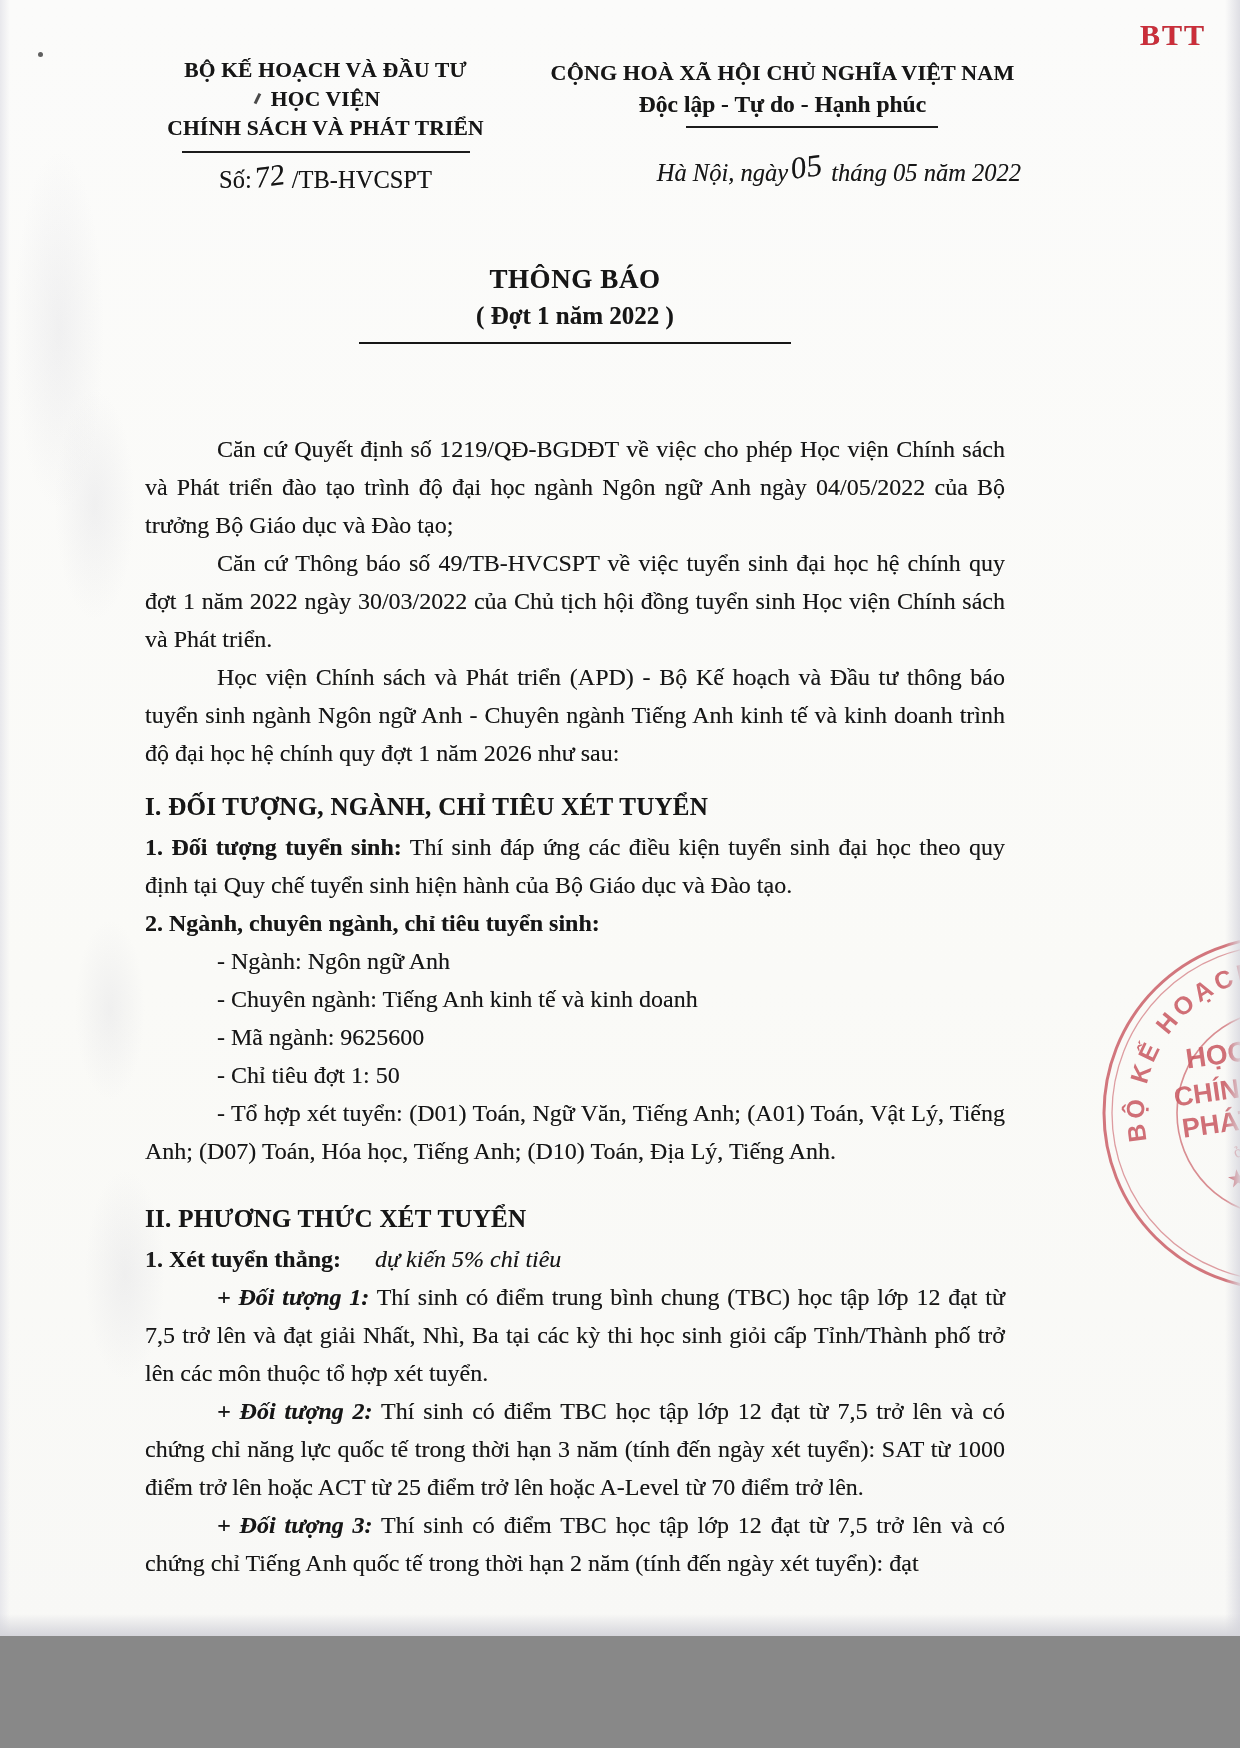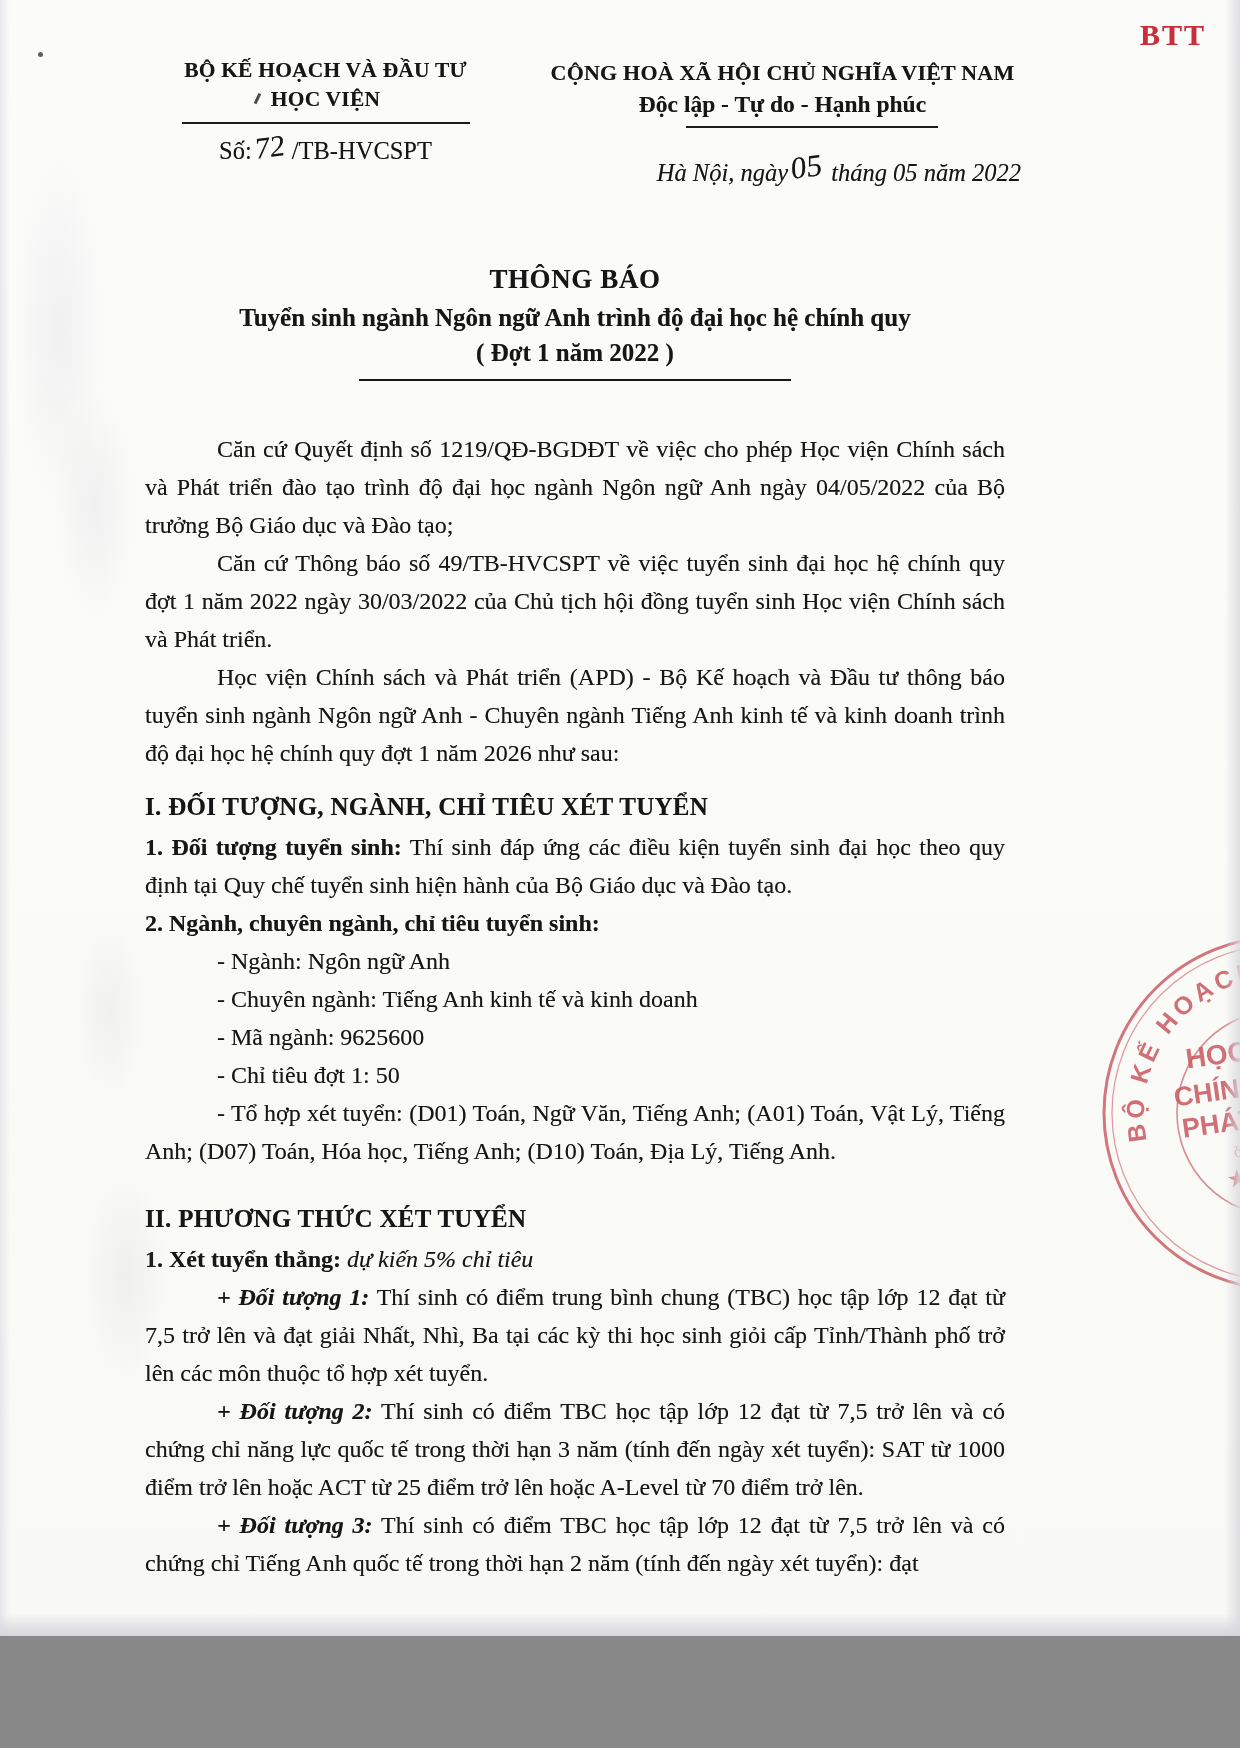--- a/index.html
+++ b/index.html
@@ -44,21 +44,21 @@
   
   .body { position:absolute; top:430px; left:145px; width:860px;
     font-size:24px; line-height:38px; text-align:justify; }
   .body p { margin:0; }
   .ind { text-indent:72px; }
   .bullet { text-indent:72px; }
   h2.sec { font-size:25px; font-weight:700; margin:14px 0 0; line-height:42px; text-align:left; letter-spacing:0.3px; }
   h2.sec2 { margin-top:28px; }
   .item { margin-top:10px; }
   .method { margin-top:24px; }
-  .method i { font-weight:400; }
+  .method i { font-weight:400;margin-left:28px; }
   .target { margin-top:8px; }
   .target b { font-style:italic;font-family:Liberation Serif, serif; }
 
   .page-number { position:absolute; top:1638px; left:145px; width:860px;
     text-align:center; font-size:24px; }
 
   
   .stamp { position:absolute; left:1040px; top:866px; width:460px; height:500px; opacity:0.88; }
 
   
@@ -82,38 +82,38 @@
 </head>
 <body>
 
 <div class="page">
 
   <div class="corner-mark txt">BTT</div>
 
   <div class="header-left">
     <div class="hl-line txt">BỘ KẾ HOẠCH VÀ ĐẦU TƯ</div>
     <div class="hl-line txt">HỌC VIỆN</div>
+    <div class="hl-line txt">CHÍNH SÁCH VÀ PHÁT TRIỂN</div>
     <div class="hrule-left"></div>
     <div class="doc-number txt">
       <span>Số:</span><span class="handwrite">72</span><span>/TB-HVCSPT</span>
     </div>
   </div>
 
   <div class="header-right">
     <div class="hr1 txt">CỘNG HOÀ XÃ HỘI CHỦ NGHĨA VIỆT NAM</div>
     <div class="hr2 txt">Độc lập - Tự do - Hạnh phúc</div>
     <div class="hrule-right"></div>
     <div class="date-line txt">
       <span>Hà Nội, ngày</span><span class="handwrite">05</span><span>tháng 05 năm 2022</span>
     </div>
   </div>
 
   <div class="title-block">
     <div class="t1 txt">THÔNG BÁO</div>
-    <div class="t2 txt">Tuyển sinh ngành Ngôn ngữ Anh trình độ đại học hệ chính quy</div>
     <div class="t3 txt">( Đợt 1 năm 2022 )</div>
     <div class="title-underline"></div>
   </div>
 
   <div class="body txt">
     <p class="ind">Căn cứ Quyết định số 1219/QĐ-BGDĐT về việc cho phép Học viện Chính sách và Phát triển đào tạo trình độ đại học ngành Ngôn ngữ Anh ngày 04/05/2022 của Bộ trưởng Bộ Giáo dục và Đào tạo;</p>
     <p class="ind">Căn cứ Thông báo số 49/TB-HVCSPT về việc tuyển sinh đại học hệ chính quy đợt 1 năm 2022 ngày 30/03/2022 của Chủ tịch hội đồng tuyển sinh Học viện Chính sách và Phát triển.</p>
     <p class="ind">Học viện Chính sách và Phát triển (APD) - Bộ Kế hoạch và Đầu tư thông báo tuyển sinh ngành Ngôn ngữ Anh - Chuyên ngành Tiếng Anh kinh tế và kinh doanh trình độ đại học hệ chính quy đợt 1 năm 2026 như sau:</p>
 
     <h2 class="sec">I. ĐỐI TƯỢNG, NGÀNH, CHỈ TIÊU XÉT TUYỂN</h2>

